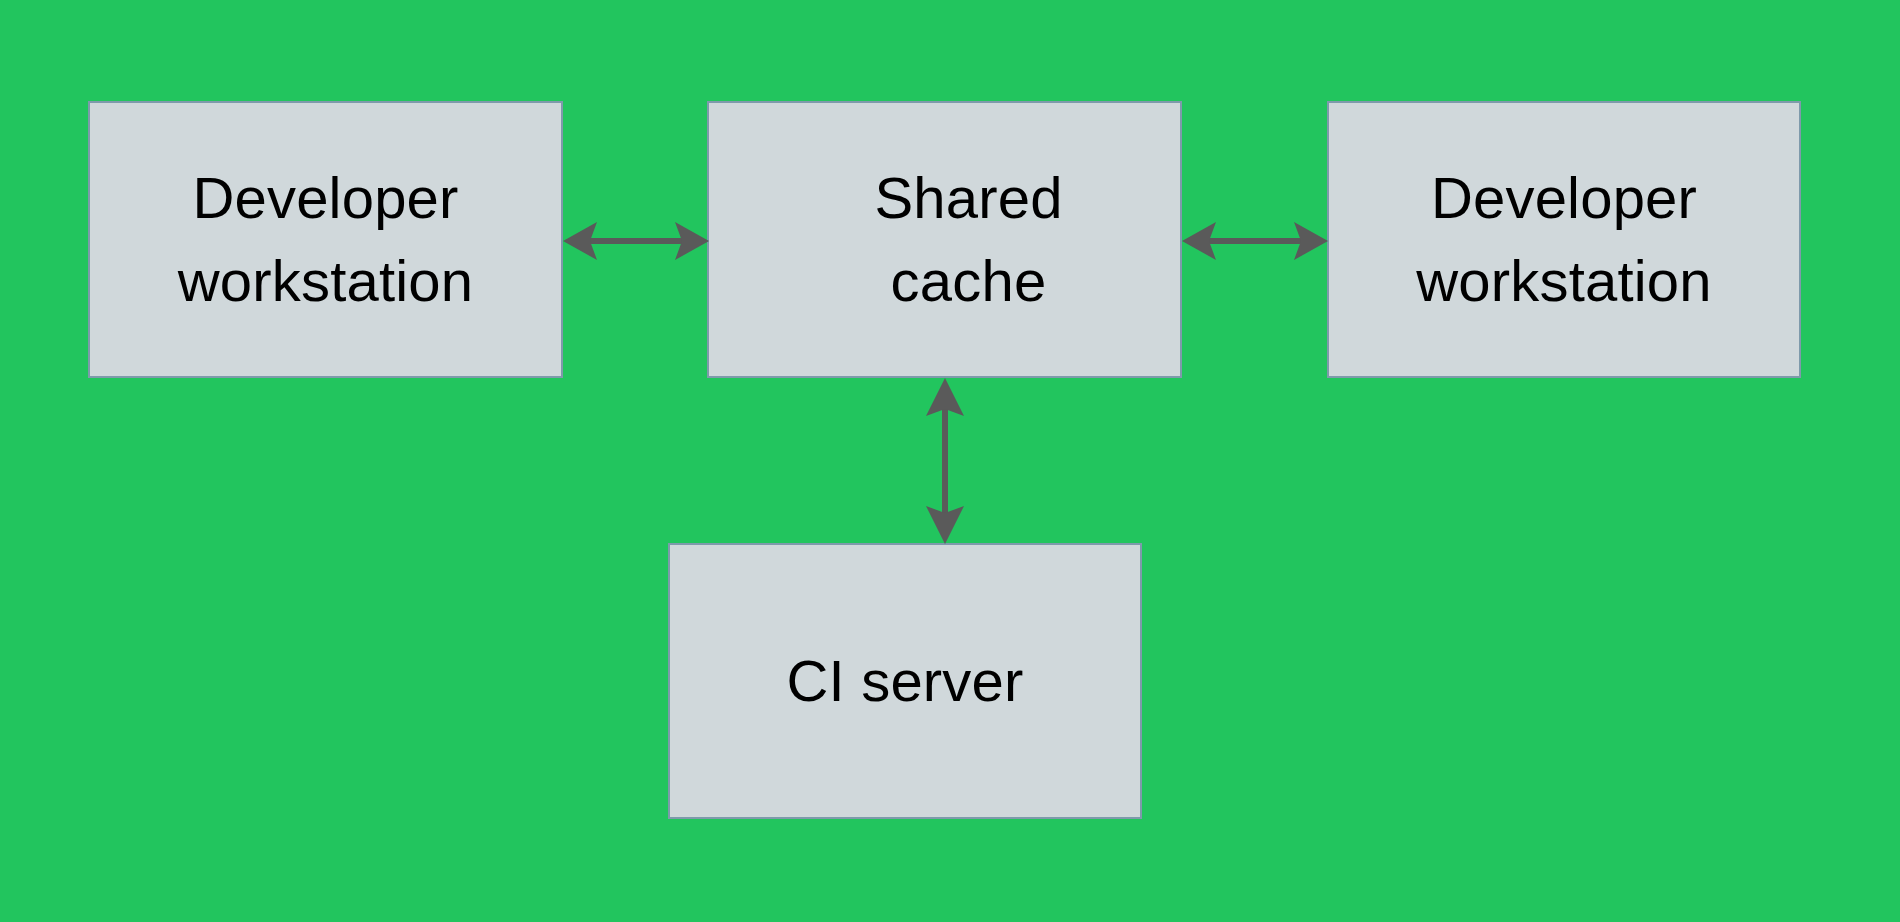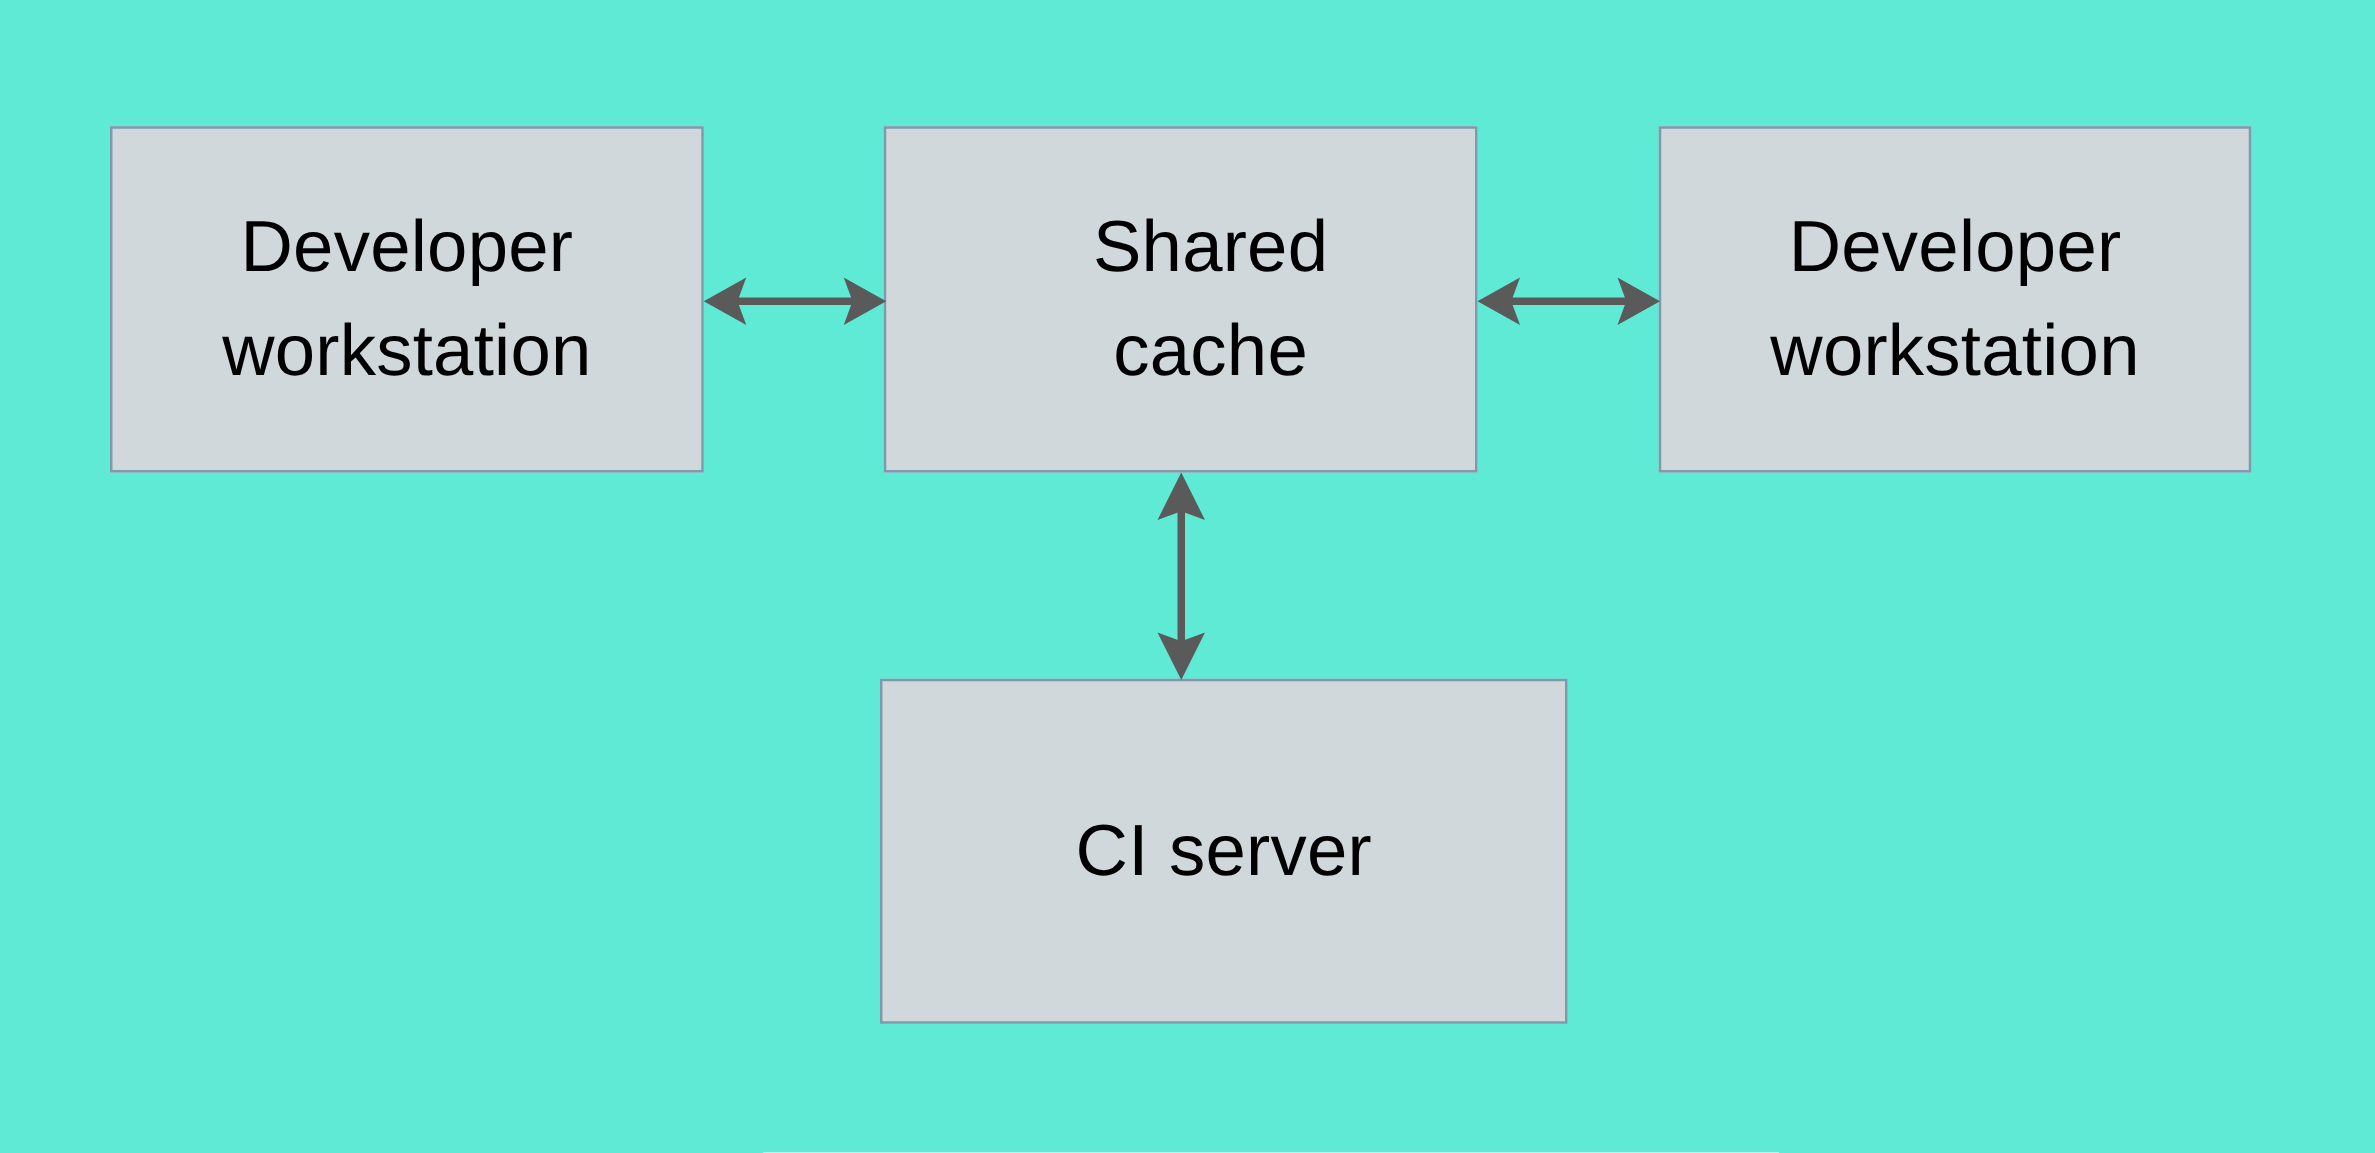--- a/index.html
+++ b/index.html
@@ -7,21 +7,21 @@
     padding: 0;
     background: #ffffff;
   }
   body {
     font-family: "Liberation Sans", sans-serif;
   }
   #canvas {
     position: relative;
     width: 1900px;
     height: 922px;
-    background: #5eead4;
+    background: #22c55e;
     overflow: hidden;
   }
   .node {
     position: absolute;
     box-sizing: border-box;
     background: #d0d8db;
     border: 2px solid #7e9aab;
     display: flex;
     align-items: center;
     justify-content: center;
@@ -58,21 +58,21 @@
   <div class="node" style="left:707px; top:101px; width:475px; height:277px;padding-left:48px;">
     <span class="node-label">Shared
 cache</span>
   </div>
 
   <div class="node" style="left:1327px; top:101px; width:474px; height:277px;">
     <span class="node-label">Developer
 workstation</span>
   </div>
 
-  <div class="node" style="left:704px; top:543px; width:550px; height:276px;">
+  <div class="node" style="left:668px; top:543px; width:474px; height:276px;">
     <span class="node-label">CI server</span>
   </div>
 
   <div class="edge" style="left:563px; top:212px; width:146px; height:58px;">
     <svg width="146" height="58" viewBox="0 0 146 58" aria-hidden="true">
       <g fill="#5a5a5a">
         <rect x="26" y="26" width="94" height="6"></rect>
         <path d="M 0 29 L 34 10 L 27 29 L 34 48 Z"></path>
         <path d="M 146 29 L 112 10 L 119 29 L 112 48 Z"></path>
       </g>

